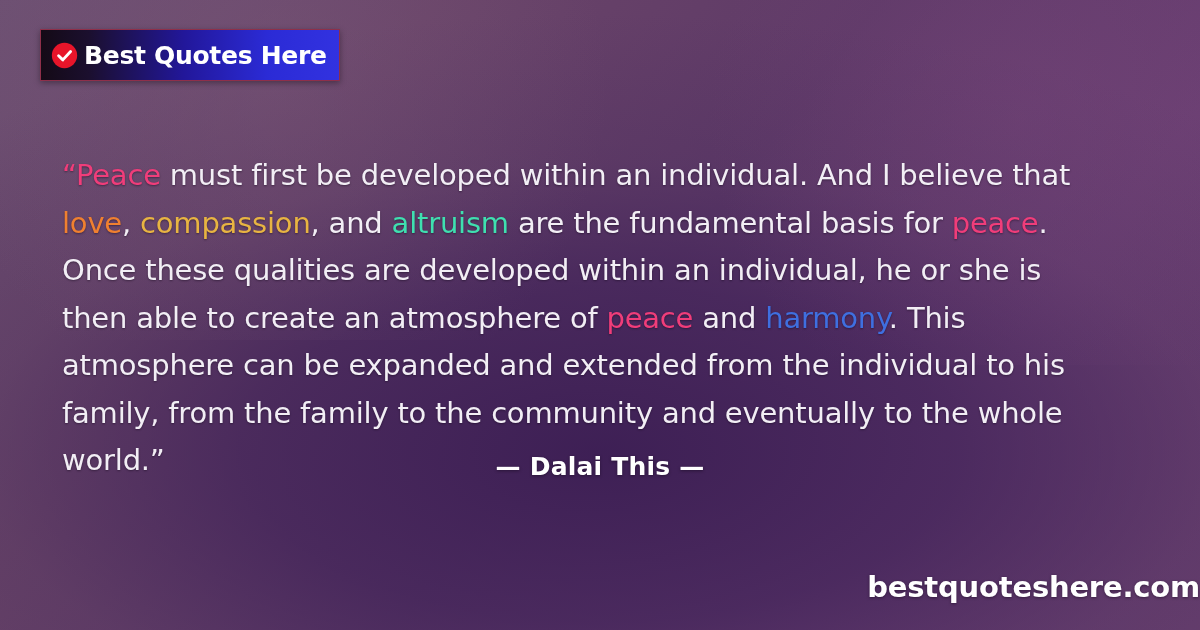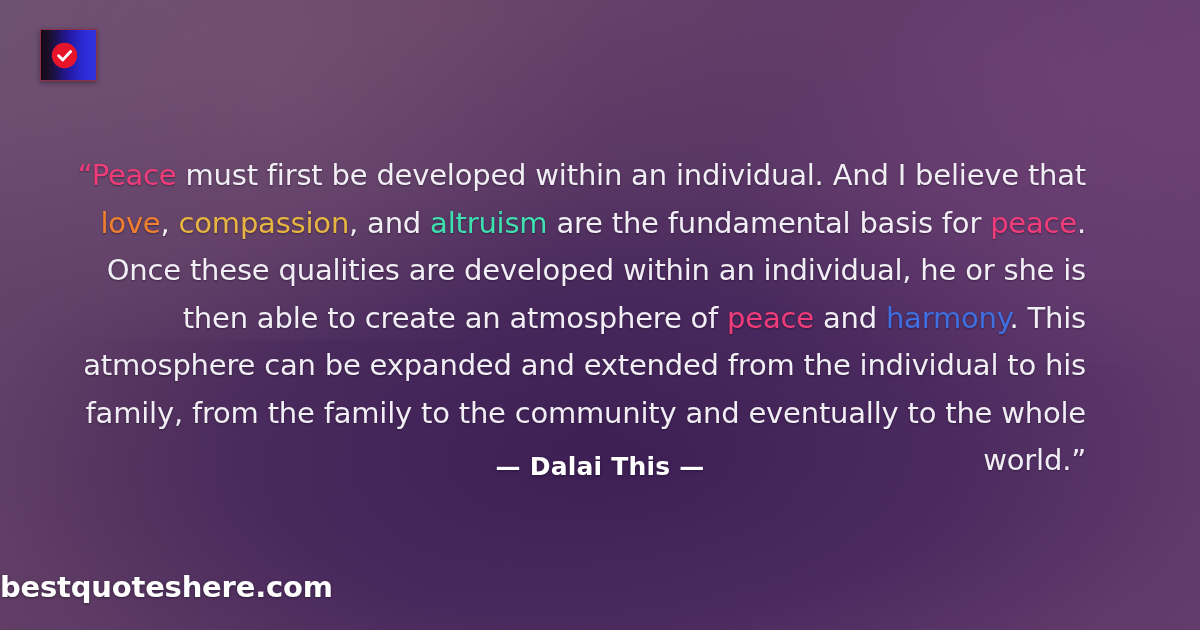--- a/index.html
+++ b/index.html
@@ -91,21 +91,21 @@
     white-space: nowrap;
     line-height: 1;
   }
 
   
   #quote-block {
     position: absolute;
     left: 0;
     top: 152px;
     width: 1148px;
-    text-align: right;
+    text-align: left;
   }
   #quote-text {
     margin: 0;
     padding: 0 62px;
     color: #f2eef5;
     font-family: "DejaVu Sans", sans-serif;
     font-weight: normal;
     font-size: 29px;
     line-height: 47.5px;
     letter-spacing: -0.2px;
@@ -125,39 +125,40 @@
     font-size: 25px;
     letter-spacing: 0.2px;
     text-shadow: 0 1px 3px rgba(20,8,26,0.5);
   }
 
   #site-url {
     position: absolute;
     left: 0;
     top: 570px;
     width: 1200px;
-    text-align: left;
+    text-align: right;
     color: #ffffff;
     font-family: "DejaVu Sans", sans-serif;
     font-weight: bold;
     font-size: 29px;
     letter-spacing: -0.2px;
     text-shadow: 0 1px 3px rgba(20,8,26,0.5);
   }
 </style>
 </head>
 <body>
 
 <div id="card">
 
   <div id="logo-badge">
     <svg id="check-icon" viewBox="0 0 32 32">
       <circle cx="16" cy="16" r="15" fill="#e8152a"></circle>
       <path d="M9 16.4 L14 21.2 L23.2 11.2" fill="none" stroke="#ffffff" stroke-width="3.4" stroke-linecap="round" stroke-linejoin="round"></path>
     </svg>
+    <span id="logo-text">Best Quotes Here</span>
   </div>
 
   <div id="quote-block" class="layer">
     <p id="quote-text"><span class="hl" style="color: rgb(240, 61, 122);">“</span><span class="hl" style="color: rgb(240, 61, 122);">Peace</span><span style="color: rgb(242, 238, 245);"> must first be developed within an individual. And I believe that </span><span class="hl" style="color: rgb(240, 128, 48);">love</span><span style="color: rgb(242, 238, 245);">, </span><span class="hl" style="color: rgb(232, 180, 66);">compassion</span><span style="color: rgb(242, 238, 245);">, and </span><span class="hl" style="color: rgb(63, 224, 176);">altruism</span><span style="color: rgb(242, 238, 245);"> are the fundamental basis for </span><span class="hl" style="color: rgb(240, 61, 122);">peace</span><span style="color: rgb(242, 238, 245);">. Once these qualities are developed within an individual, he or she is then able to create an atmosphere of </span><span class="hl" style="color: rgb(240, 61, 122);">peace</span><span style="color: rgb(242, 238, 245);"> and </span><span class="hl" style="color: rgb(63, 111, 224);">harmony</span><span style="color: rgb(242, 238, 245);">. This atmosphere can be expanded and extended from the individual to his family, from the family to the community and eventually to the whole world.”</span></p>
   </div>
 
   <div id="author">— Dalai This —</div>
 
   <div id="site-url">bestquoteshere.com</div>
 

